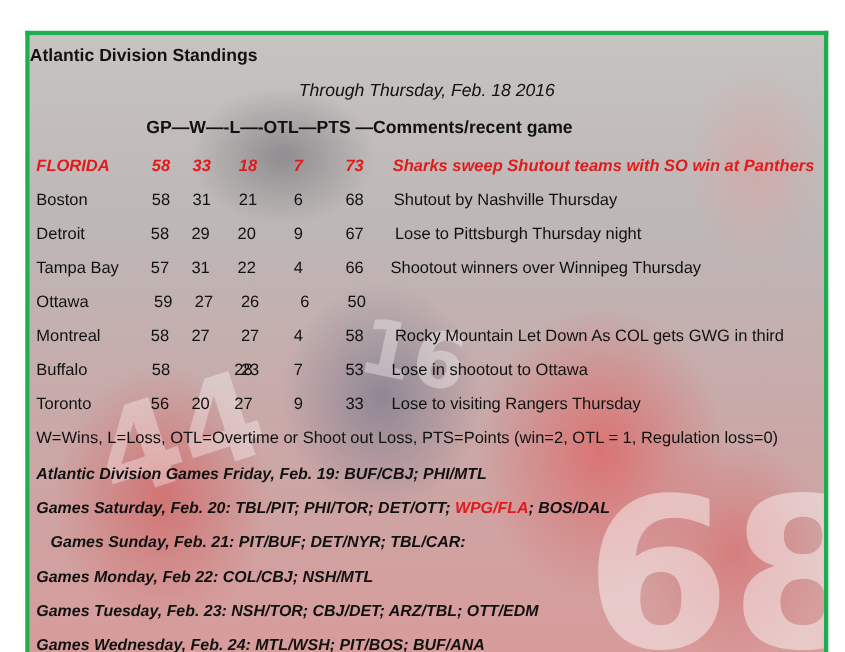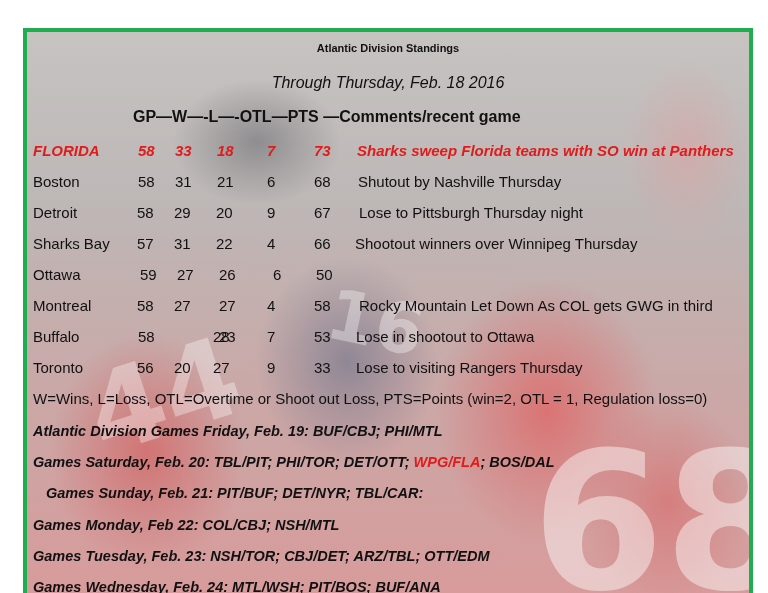--- a/index.html
+++ b/index.html
@@ -20,22 +20,22 @@
         radial-gradient(ellipse 90px 130px at 660px 120px, rgba(220,160,160,0.55), rgba(0,0,0,0) 70%),
         linear-gradient(180deg, #c6c3c1 0%, #bdb7b6 30%, #c9a9a8 60%, #d99a9a 100%);
     }
     .photo-note { position: absolute; inset: 0; pointer-events: none; }
     .deco-jersey {
       position: absolute; color: rgba(255,255,255,0.55); font-weight: bold;
       font-family: "DejaVu Sans", sans-serif;
     }
     .content { position: absolute; left: 0; top: 0; width: 100%; height: 100%; color: #111; }
     .title {
-      position: absolute; top: 10px; left: 0; width: 100%; text-align: center;
-      font-weight: bold; font-size: 11px;
+      position: absolute; top: 10px; left: 0; width: 100%; 
+      font-weight: bold; font-size: 16px;
     }
     .subtitle {
       position: absolute; top: 42px; left: 0; width: 100%; text-align: center;
       font-style: italic; font-size: 16px;
     }
     .colhead {
       position: absolute; top: 76px; left: 106px; font-weight: bold; font-size: 16px;
     }
     .row { position: absolute; left: 0; width: 100%; height: 22px; font-size: 15px; padding-left: 32px; }
     .row span { position: absolute; white-space: nowrap; }
@@ -60,21 +60,21 @@
     <div class="subtitle">Through  Thursday, Feb. 18  2016</div>
     <div class="colhead">GP—W—-L—-OTL—PTS —Comments/recent game</div>
 
     <div class="row hl" style="top:110px;">
       <span class="c-team">FLORIDA</span>
       <span style="left:111px;">58</span>
       <span style="left:148px;">33</span>
       <span style="left:190px;">18</span>
       <span style="left:240px;">7</span>
       <span style="left:287px;">73</span>
-      <span style="left:330px;">Sharks sweep Florida teams with SO win at Panthers</span>
+      <span style="left:330px;">Sharks sweep Shutout teams with SO win at Panthers</span>
     </div>
 
     <div class="row" style="top:141px;">
       <span class="c-team">Boston</span>
       <span style="left:111px;">58</span>
       <span style="left:148px;">31</span>
       <span style="left:190px;">21</span>
       <span style="left:240px;">6</span>
       <span style="left:287px;">68</span>
       <span style="left:331px;">Shutout by Nashville Thursday</span>
@@ -84,21 +84,21 @@
       <span class="c-team">Detroit</span>
       <span style="left:110px;">58</span>
       <span style="left:147px;">29</span>
       <span style="left:189px;">20</span>
       <span style="left:240px;">9</span>
       <span style="left:287px;">67</span>
       <span style="left:332px;">Lose to Pittsburgh Thursday night</span>
     </div>
 
     <div class="row" style="top:203px;">
-      <span class="c-team">Sharks Bay</span>
+      <span class="c-team">Tampa Bay</span>
       <span style="left:110px;">57</span>
       <span style="left:147px;">31</span>
       <span style="left:189px;">22</span>
       <span style="left:240px;">4</span>
       <span style="left:287px;">66</span>
       <span style="left:328px;">Shootout winners over Winnipeg Thursday</span>
     </div>
 
     <div class="row" style="top:234px;">
       <span class="c-team">Ottawa</span>

